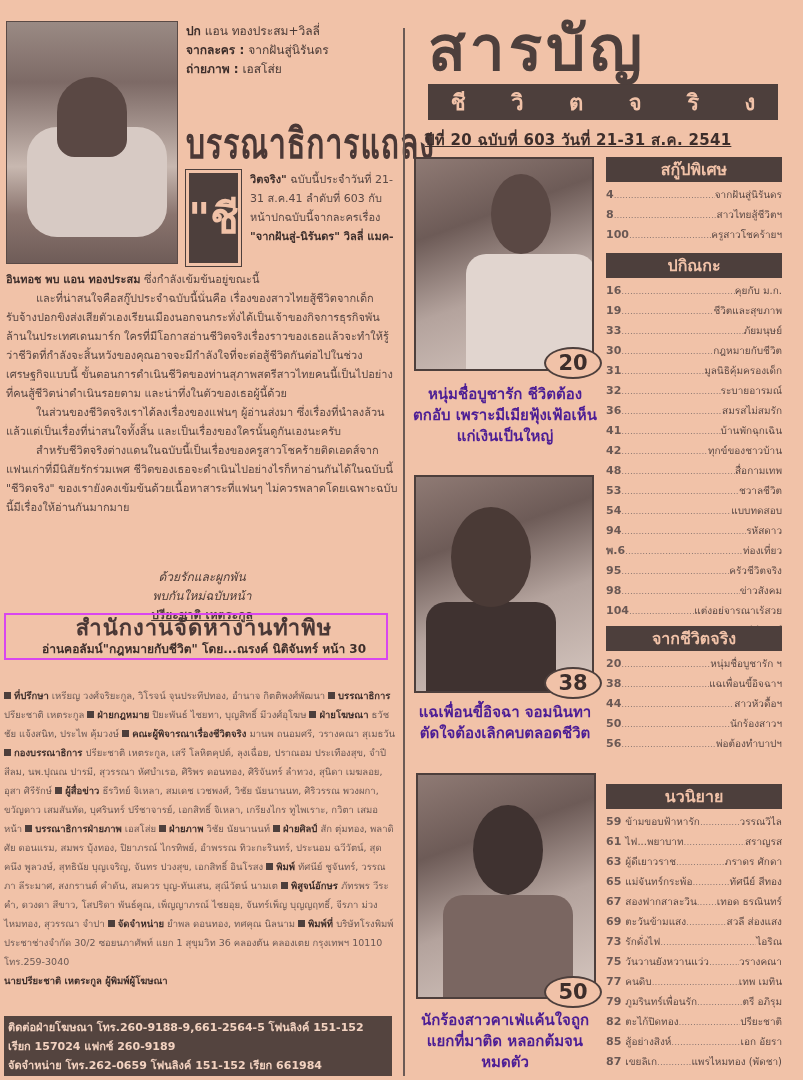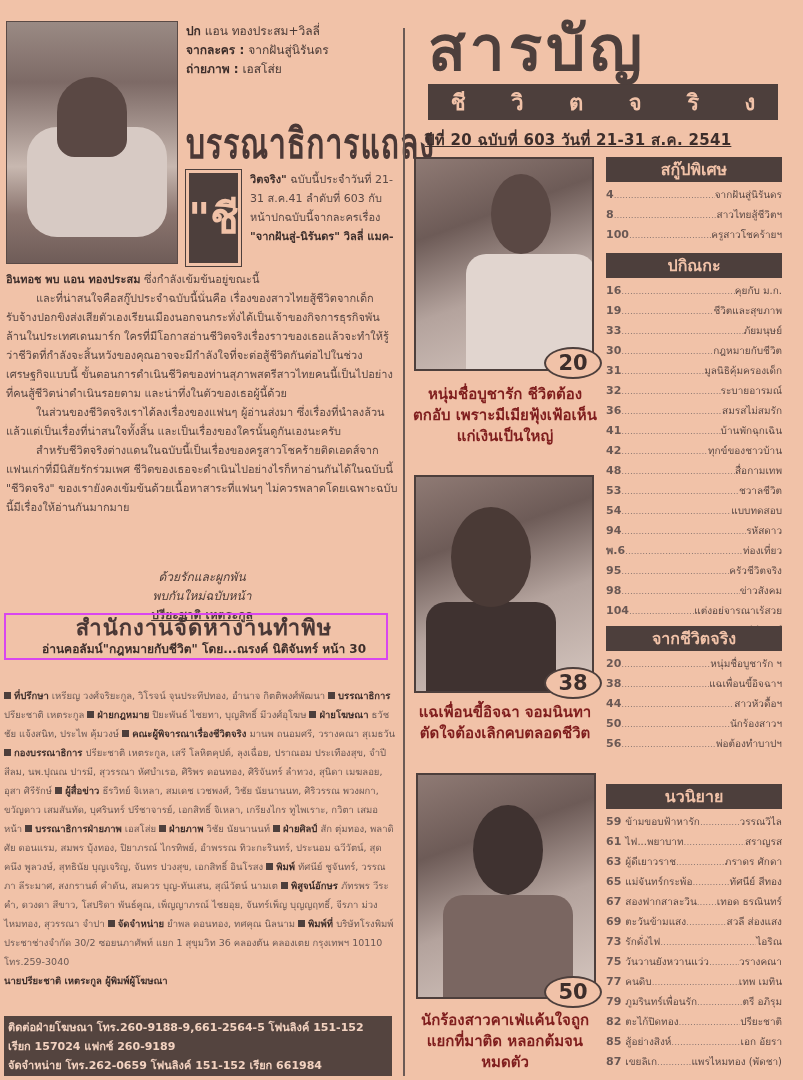--- a/index.html
+++ b/index.html
@@ -61,21 +61,21 @@
   .issue-line { position:absolute; left: 425px; top: 128px; font-size: 15px; font-weight:bold; color:#3d2e2b; text-decoration: underline; letter-spacing: 0.3px; }
 
   
   .photo { position:absolute; border: 2px solid #4d3f3c; background:linear-gradient(160deg,#8f7a74 0%,#6d5b57 30%,#b4a39d 60%,#d6c7c0 100%); overflow:hidden; }
   .photo .head { position:absolute; border-radius: 50%; background:#5a4844; }
   .photo .shirt { position:absolute; background:#e1d5cf; border-radius: 20px 20px 0 0; }
   .badge {
     position:absolute; width: 58px; height: 32px; border: 2px solid #4d3f3c; border-radius: 50%;
     background:#f1c2a8; color:#3d2e2b; font-size: 21px; font-weight: bold; display:flex; align-items:center; justify-content:center;
   }
-  .story-caption { position:absolute; width: 190px; text-align:center; font-size: 15px; font-weight:bold; color:#7f1d1d; line-height: 21px; }
+  .story-caption { position:absolute; width: 190px; text-align:center; font-size: 15px; font-weight:bold; color:#4c1d95; line-height: 21px; }
 
   
   .toc { position:absolute; left: 606px; width: 176px; }
   .toc-head { background:#4d3f3c; color:#f1c2a8; text-align:center; font-weight:bold; font-size: 16px; height: 25px; line-height: 25px; margin-bottom: 3px; }
   .toc-row { display:flex; font-size: 10px; line-height: 20px; color:#5a4844; white-space:nowrap; }
   .toc-row .num { font-weight:bold; color:#6a5854; font-size: 11px; }
   .toc-row .dots { flex:1; overflow:hidden; color:#8a7670; }
   .toc-row .dots::after { content: "..................................................................."; font-size:9px; }
   .toc-row .title { text-align:right; }
   .toc-row .novel-title { margin-left: 4px; }

